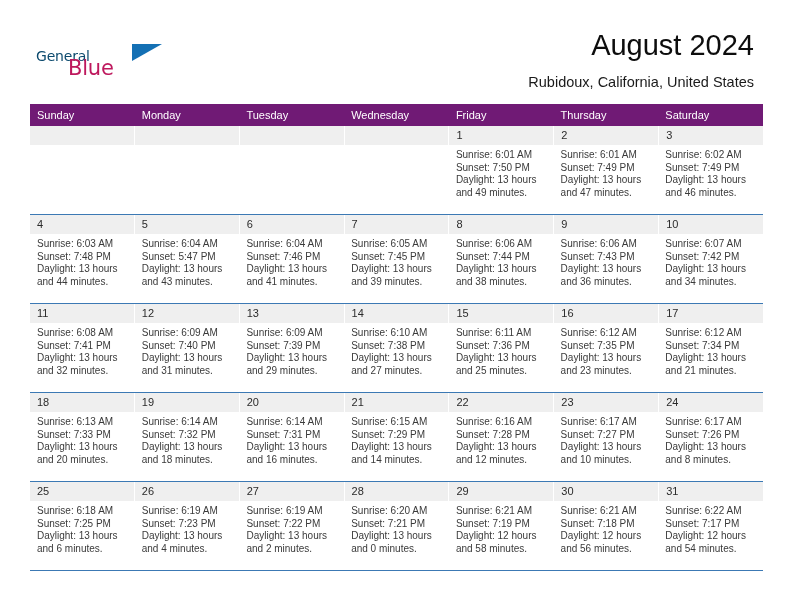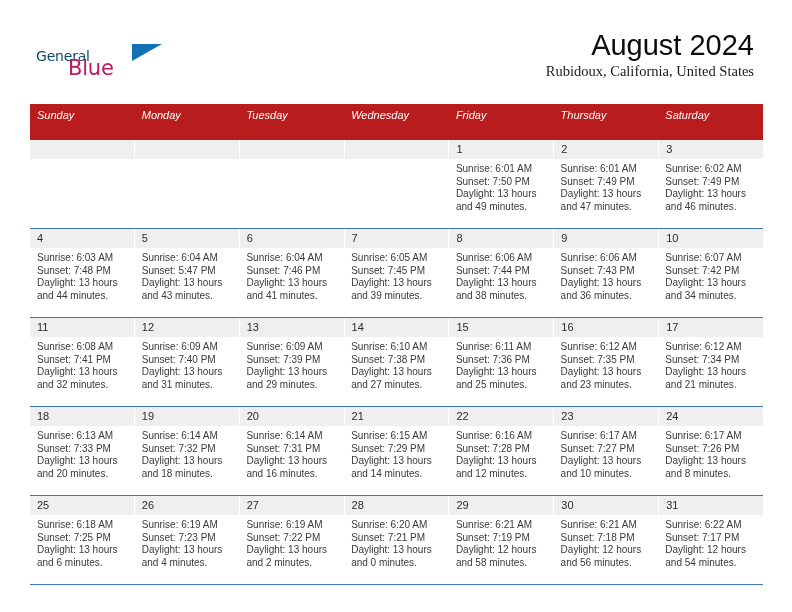--- a/index.html
+++ b/index.html
@@ -69,41 +69,40 @@
     text-align: right;
   }
   .month-title {
     font-size: 29px;
     font-weight: 400;
     color: #0d0d0d;
     line-height: 34px;
     font-family: "Liberation Sans", sans-serif;
   }
   .location {
-    margin-top: 1px;
+    margin-top: 12px;
     font-size: 14.5px;
     font-weight: 400;
     color: #1a1a1a;
     line-height: 17px;
-    font-family: Liberation Serif, serif;
+    font-family: Liberation Sans, sans-serif;
   }
 
   
   .calendar {
     position: absolute;
     left: 30px;
     top: 104px;
     width: 733px;
   }
 
   .dow-row {
     display: flex;
-    background: #b91c1c;
-    height: 36px;
-    font-style: italic;
+    background: #701a75;
+    height: 22px;
   }
   .dow-cell {
     flex: 1 1 0;
     color: #ffffff;
     font-size: 11px;
     line-height: 22px;
     padding-left: 7px;
     white-space: nowrap;
     font-family: "Liberation Sans", sans-serif;
   }

